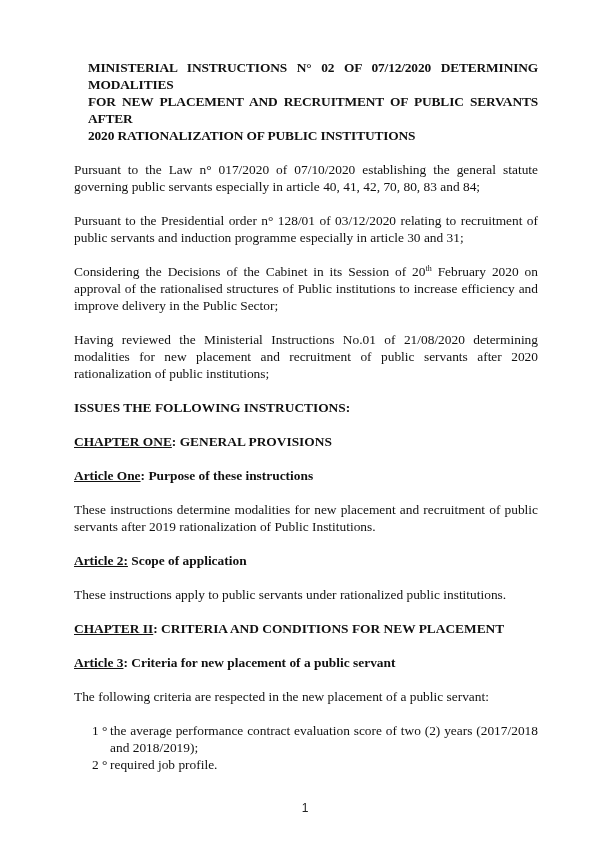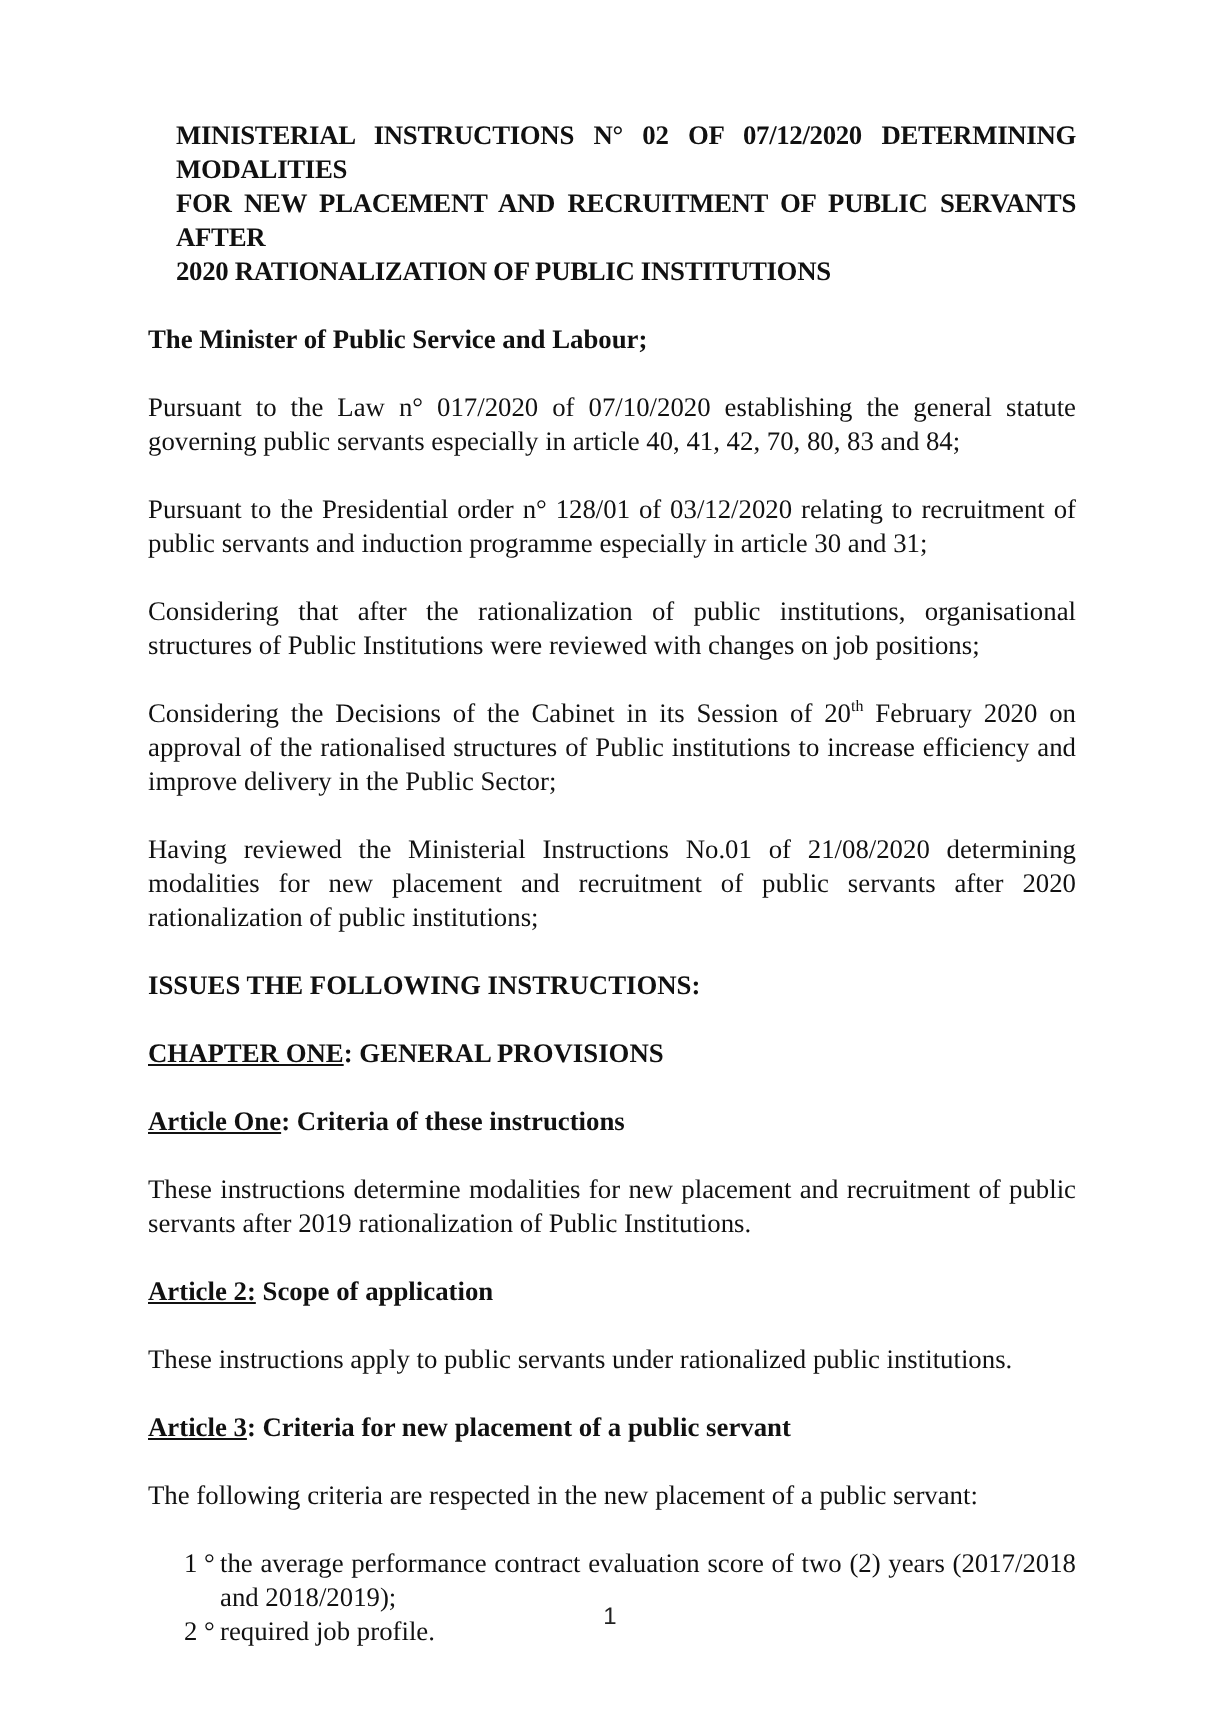--- a/index.html
+++ b/index.html
@@ -28,40 +28,39 @@
 </head>
 <body>
 
 <div class="page">
   <div class="title">
     <span class="l">MINISTERIAL INSTRUCTIONS N° 02 OF 07/12/2020 DETERMINING MODALITIES</span>
     <span class="l">FOR NEW PLACEMENT AND RECRUITMENT OF PUBLIC SERVANTS AFTER</span>
     <span class="l last">2020 RATIONALIZATION OF PUBLIC INSTITUTIONS</span>
   </div>
 
-  <p class="bold">The Minister of Public Service and Labour;</p>
 
   <p class="just">Pursuant to the Law n° 017/2020 of 07/10/2020 establishing the general statute governing public servants especially in article 40, 41, 42, 70, 80, 83 and 84;</p>
   <p class="just">Pursuant to the Presidential order n° 128/01 of 03/12/2020 relating to recruitment of public servants and induction programme especially in article 30 and 31;</p>
-  <p class="just">Considering that after the rationalization of public institutions, organisational structures of Public Institutions were reviewed with changes on job positions;</p>
 
   <p class="just"><span>Considering the Decisions of the Cabinet in its Session of 20</span><sup>th</sup><span> February 2020 on approval of the rationalised structures of Public institutions to increase efficiency and improve delivery in the Public Sector;</span></p>
 
   <p class="just">Having reviewed the Ministerial Instructions No.01 of 21/08/2020 determining modalities for new placement and recruitment of public servants after 2020 rationalization of public institutions;</p>
 
   <p class="bold">ISSUES THE FOLLOWING INSTRUCTIONS:</p>
 
   <p class="bold"><span class="u">CHAPTER ONE</span><span>: </span><span>GENERAL PROVISIONS</span></p>
 
-  <p class="bold"><span class="u">Article One</span><span>: </span><span>Criteria of these instructions</span></p>
+  <p class="bold"><span class="u">Article One</span><span>: </span><span>Purpose of these instructions</span></p>
   <p class="just">These instructions determine modalities for new placement and recruitment of public servants after 2019 rationalization of Public Institutions.</p>
 
   <p class="bold"><span class="u">Article 2:</span><span> </span><span>Scope of application</span></p>
   <p class="just">These instructions apply to public servants under rationalized public institutions.</p>
 
+  <p class="bold"><span class="u">CHAPTER II</span><span>: </span><span>CRITERIA AND CONDITIONS FOR NEW PLACEMENT</span></p>
 
   <p class="bold"><span class="u">Article 3</span><span>: </span><span>Criteria for new placement of a public servant</span></p>
   <p>The following criteria are respected in the new placement of a public servant:</p>
 
   <ol class="criteria">
     <li>
       <span class="num">1 °</span>
       <span>the average performance contract evaluation score of two (2) years (2017/2018 and 2018/2019);</span>
     </li>
     <li>

